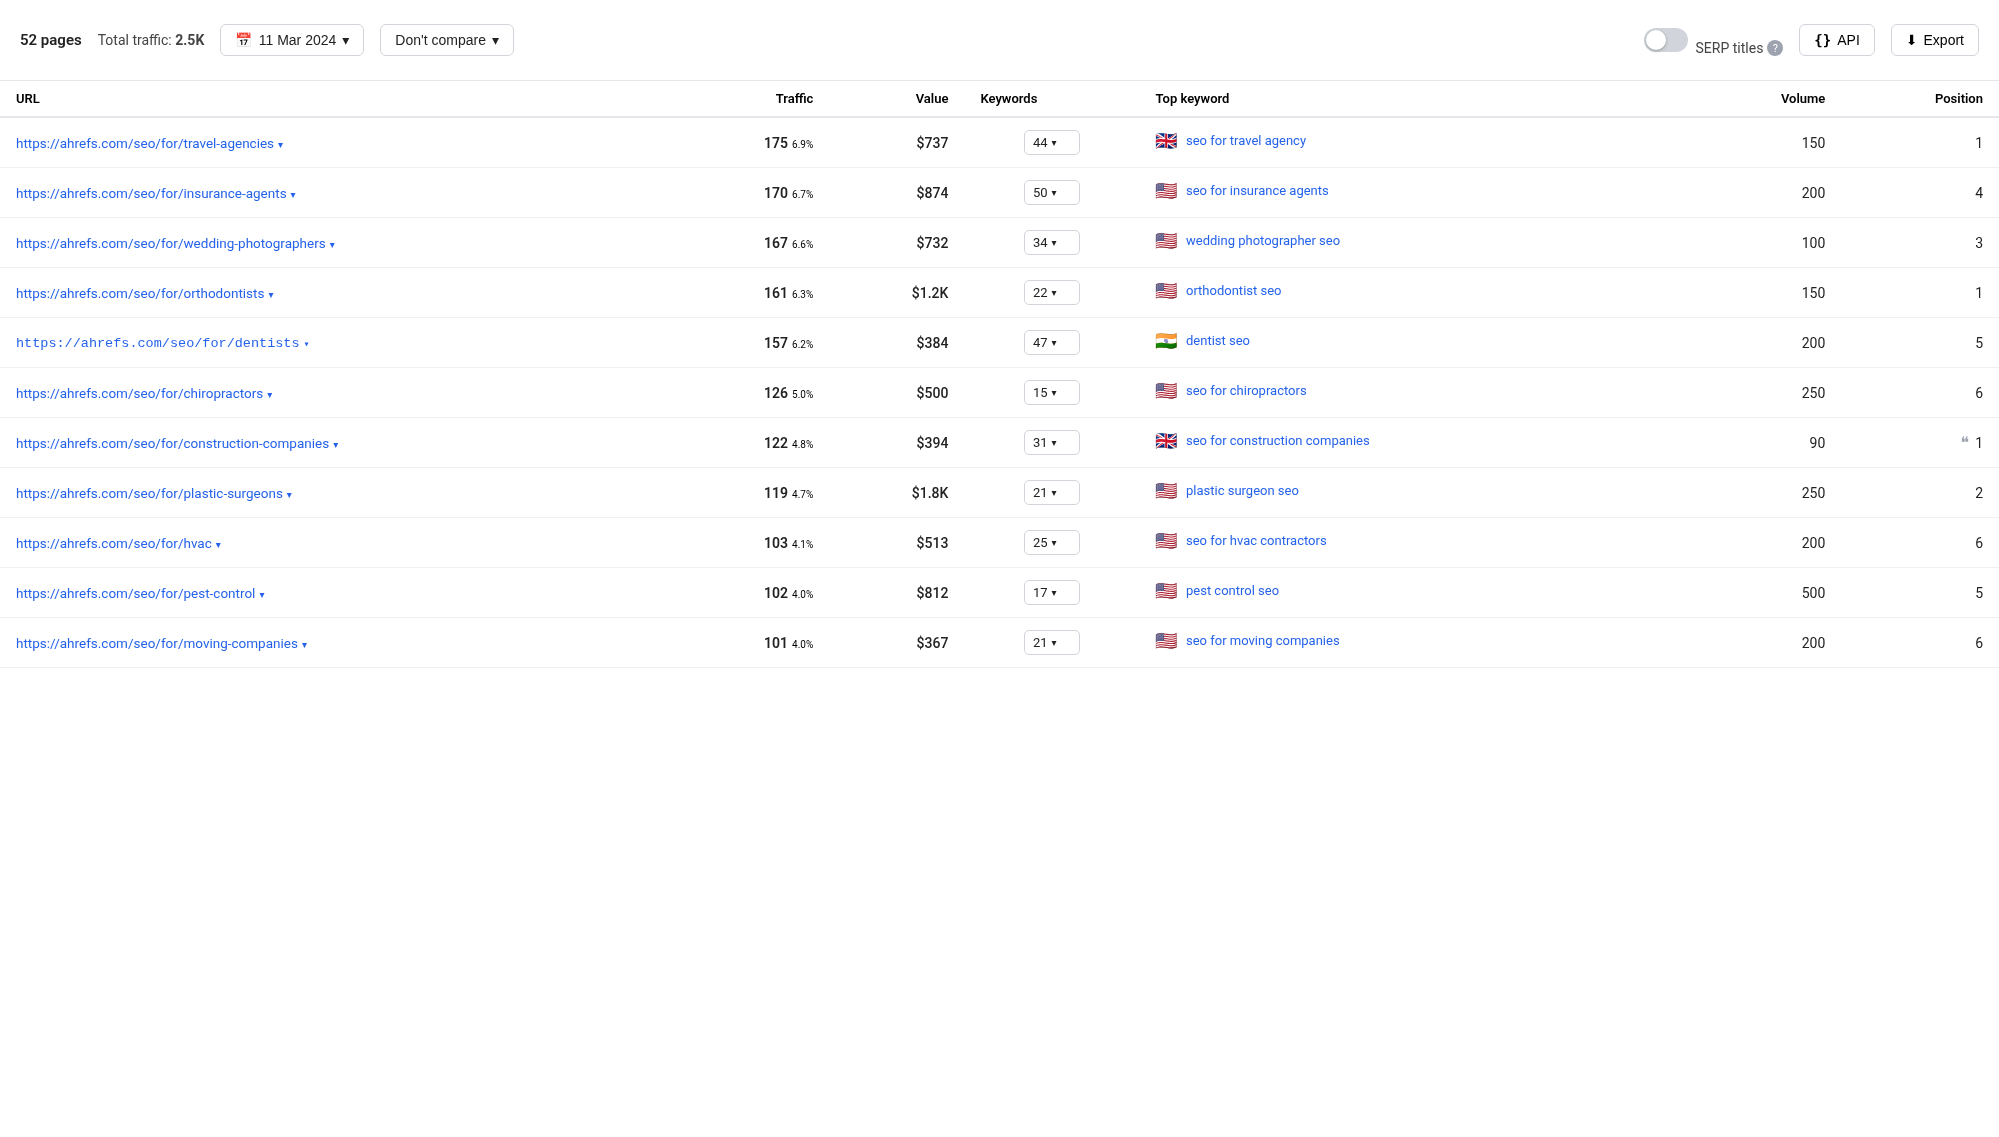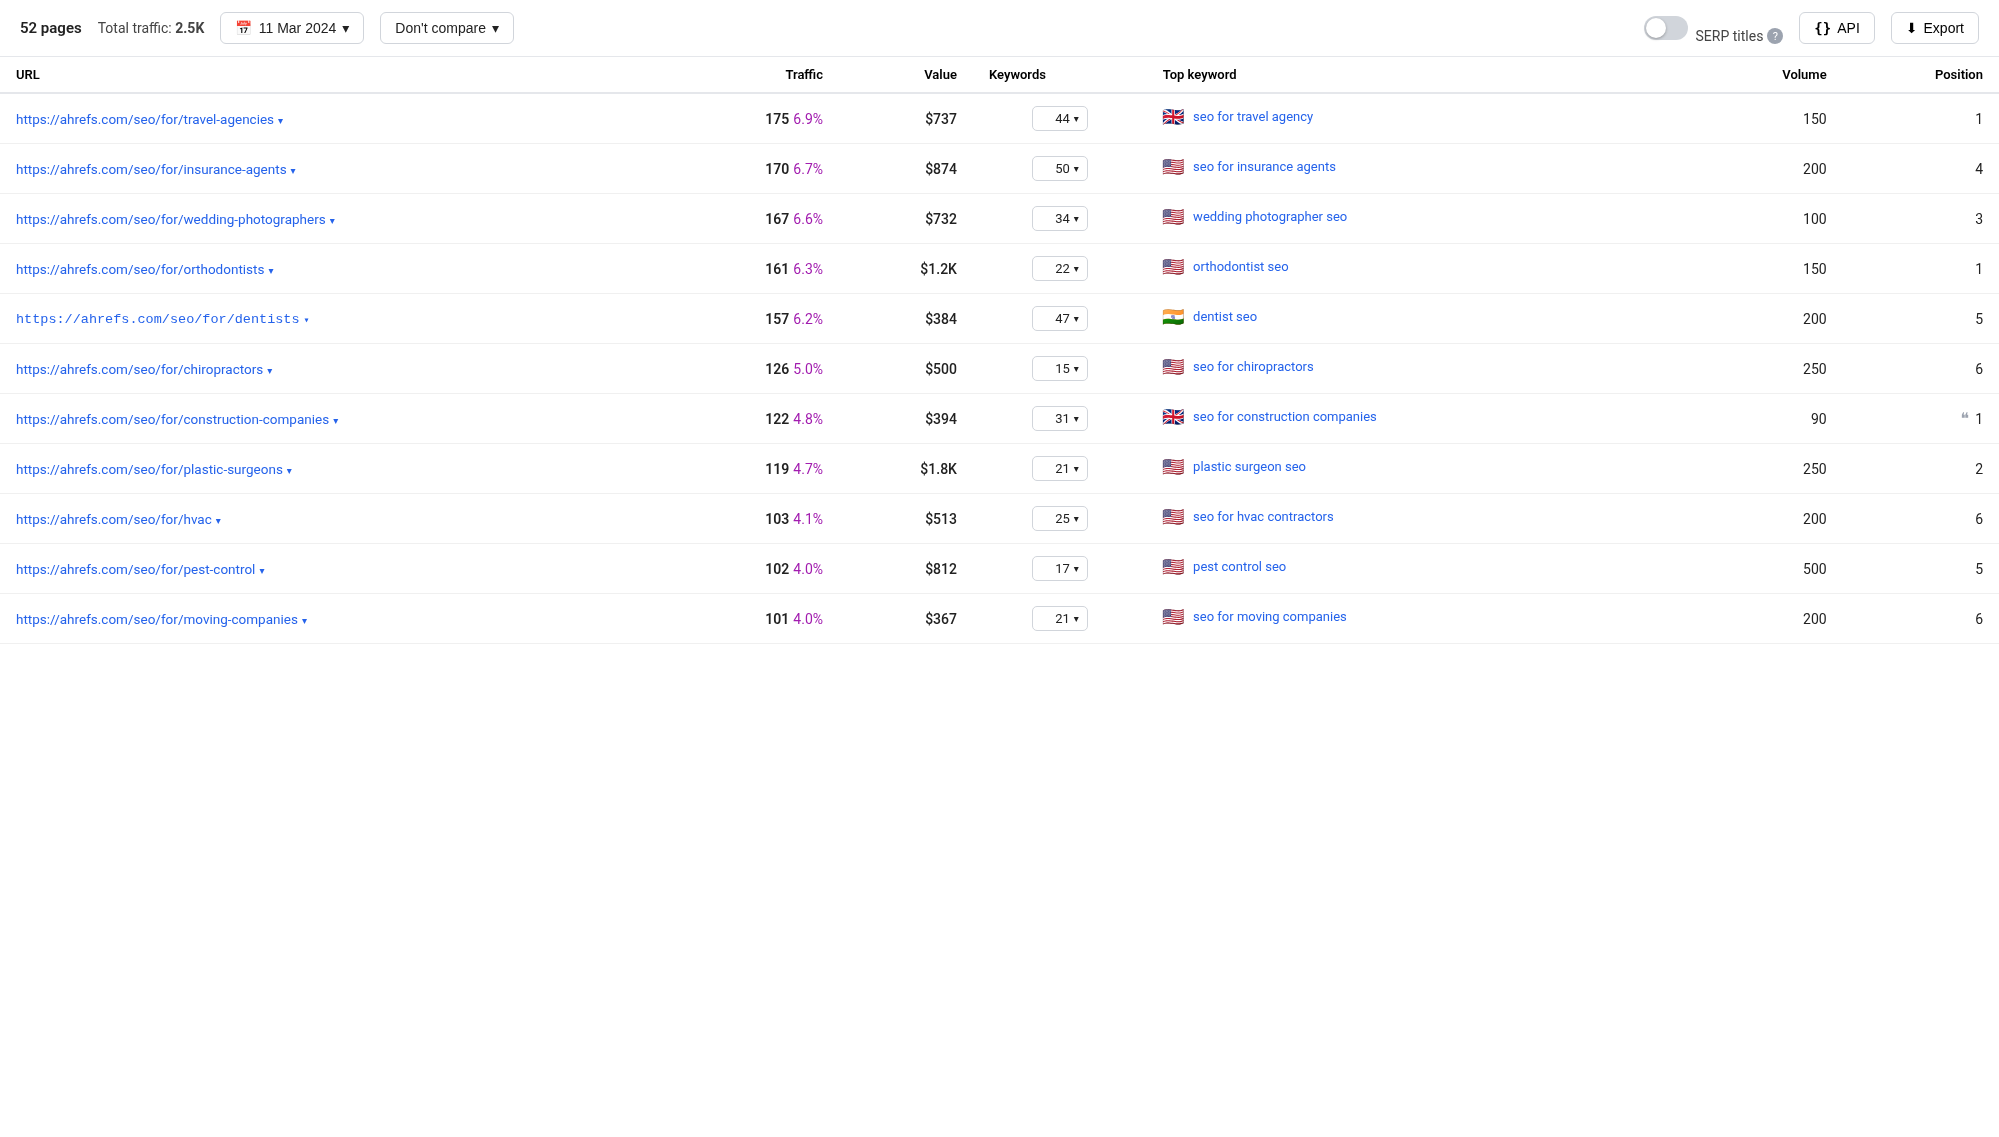--- a/index.html
+++ b/index.html
@@ -5,21 +5,21 @@
     * { box-sizing: border-box; margin: 0; padding: 0; }
     body {
       font-family: -apple-system, BlinkMacSystemFont, 'Segoe UI', Roboto, sans-serif;
       font-size: 14px;
       color: #222;
       background: #fff;
     }
     .top-bar {
       display: flex;
       align-items: center;
-      padding: 12px 20px;
+      padding: 24px 20px;
       border-bottom: 1px solid #e5e7eb;
       gap: 16px;
       flex-wrap: wrap;
     }
     .pages-info {
       font-weight: 600;
       font-size: 15px;
     }
     .traffic-info {
       font-size: 14px;
@@ -126,38 +126,38 @@
       display: inline-block;
       font-size: 10px;
       color: #2563eb;
       margin-left: 4px;
     }
     .traffic-val {
       font-weight: 600;
       margin-right: 4px;
     }
     .traffic-pct {
-      color: #a21caf;
-      font-size: 14px;
+      color: #000000;
+      font-size: 10px;
       margin-top: 44px;
     }
     .value-cell {
       font-weight: 500;
     }
     .kw-dropdown {
       display: inline-flex;
       align-items: center;
       gap: 4px;
       border: 1px solid #d1d5db;
       border-radius: 5px;
       padding: 4px 8px;
       font-size: 13px;
       cursor: pointer;
       min-width: 56px;
-      justify-content: flex-end;
+      justify-content: flex-start;
       background: #fff;
     }
     .flag {
       font-size: 18px;
     }
     .top-kw-link {
       color: #2563eb;
       text-decoration: none;
       font-size: 13px;
     }

